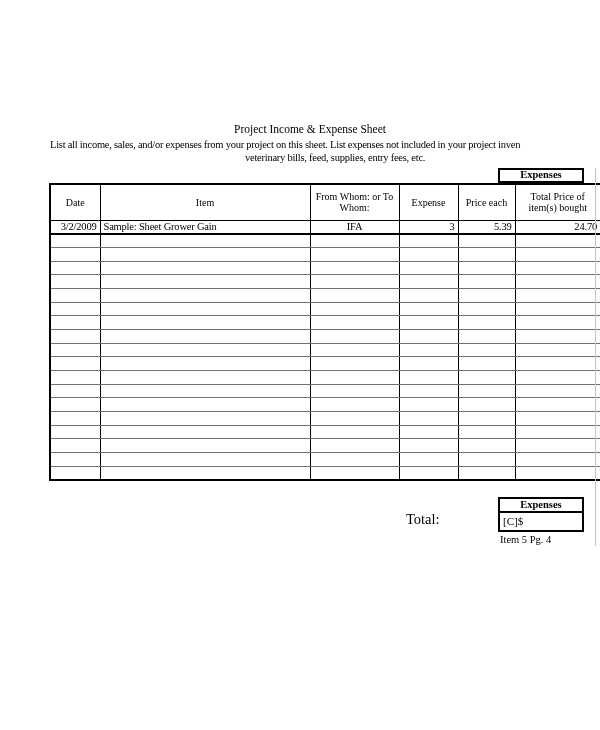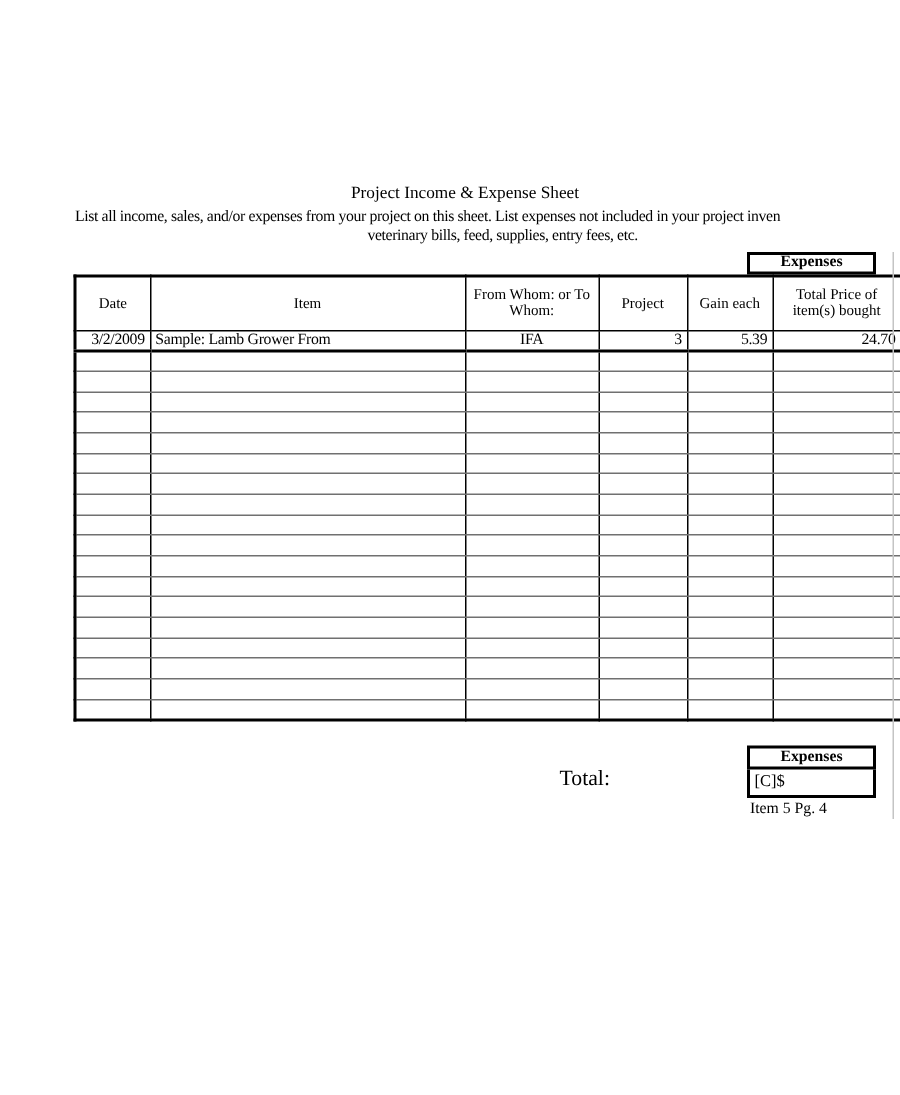--- a/index.html
+++ b/index.html
@@ -40,21 +40,21 @@
     border-right:1.3px solid var(--border,#000);
     border-bottom:1.5px solid var(--grid,#707070);
     font-size:10.5px; letter-spacing:-0.2px; padding:0 3px;
     vertical-align:middle; overflow:hidden; white-space:nowrap;
   }
   table.sheet tbody tr { height:13.67px; }
   table.sheet tbody tr.sample-row { height:14px; }
   table.sheet tbody tr.sample-row td { border-bottom:2px solid var(--border,#000); }
 
   .total-label {
-    position:absolute; left:373px; top:511px;
+    position:absolute; left:406px; top:511px;
     font-size:14.5px; white-space:nowrap;
   }
   .exp-bottom-box { position:absolute; left:498px; top:497px; width:86px; }
   .exp-bottom-header {
     height:16px; border:2px solid var(--border,#000); box-sizing:border-box;
     display:flex; align-items:center; justify-content:center;
     font-weight:bold; font-size:10.5px; line-height:1;
   }
   .exp-bottom-value {
     height:19px; border:2px solid var(--border,#000); border-top:0;
@@ -91,29 +91,29 @@
         <col style="width: 89px;">
         <col style="width: 59px;">
         <col style="width: 57px;">
         <col style="width: 86px;">
       </colgroup>
     <thead>
       <tr>
           <th>Date</th>
           <th>Item</th>
           <th>From Whom: or To Whom:</th>
-          <th>Project</th>
-          <th>Gain each</th>
+          <th>Expense</th>
+          <th>Price each</th>
           <th>Total Price of item(s) bought</th>
         </tr>
     </thead>
     <tbody>
         <tr class="sample-row">
           <td style="text-align: right;">3/2/2009</td>
-          <td style="text-align: left;">Sample: Lamb Grower From</td>
+          <td style="text-align: left;">Sample: Sheet Grower Gain</td>
           <td style="text-align: center;">IFA</td>
           <td style="text-align: right;">3</td>
           <td style="text-align: right;">5.39</td>
           <td style="text-align: right;">24.70</td>
         </tr>
         <tr>
           <td style="text-align: right;"></td>
           <td style="text-align: left;"></td>
           <td style="text-align: left;"></td>
           <td style="text-align: right;"></td>

